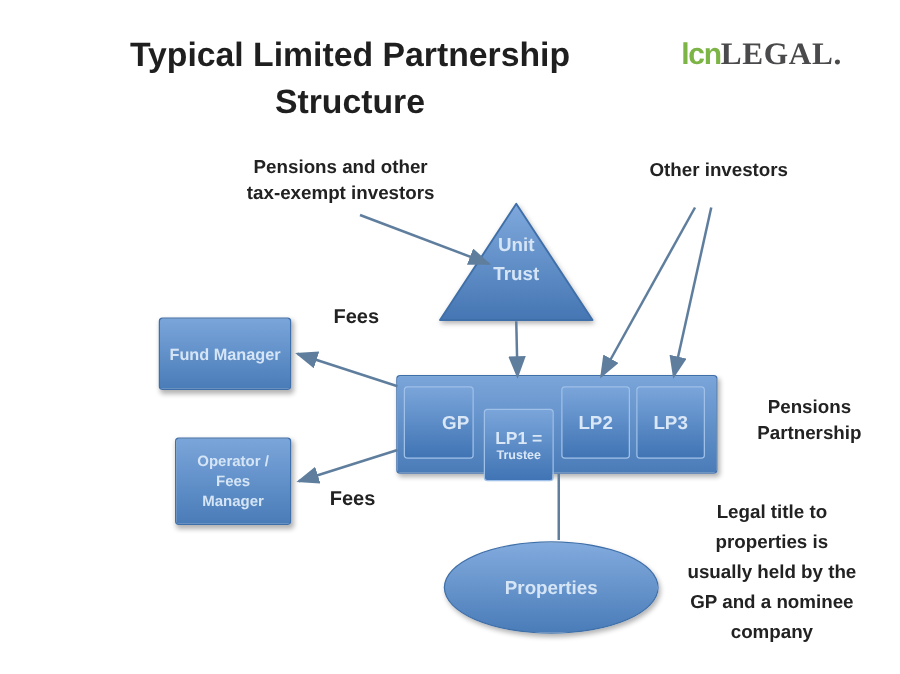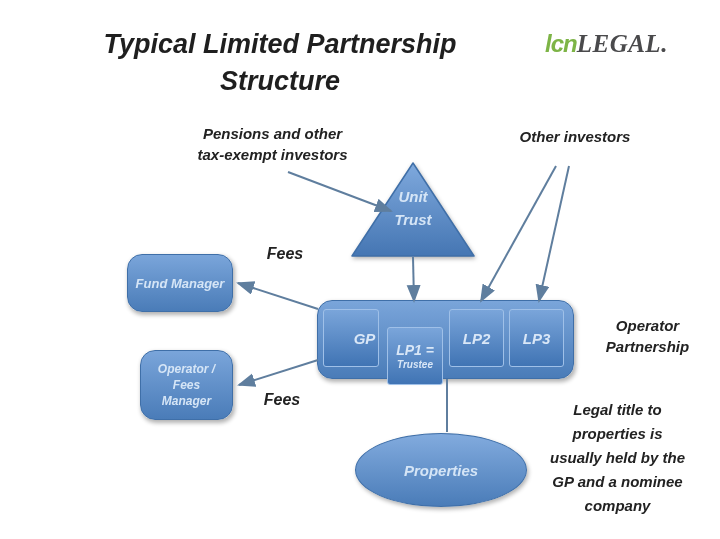--- a/index.html
+++ b/index.html
@@ -1,32 +1,32 @@
 <!DOCTYPE html>
 <html><head>
 <meta charset="utf-8">
 <style>
   html,body{margin:0;padding:0;background:#ffffff;}
   .slide{
     position:relative;width:720px;height:539px;background:#ffffff;
-    font-family:"Liberation Sans", sans-serif;overflow:hidden;font-style:italic;
+    font-family:"Liberation Sans", sans-serif;overflow:hidden;
   }
   .txt{position:absolute;color:#222222;font-weight:bold;text-align:center;white-space:pre-line;}
   .title{
     left:80px;top:26px;width:400px;font-size:27px;font-weight:600;
     line-height:37px;color:#1f1f1f;white-space:normal;
   }
   .logo{position:absolute;left:545px;top:30px;white-space:nowrap;}
   .logo .lcn{font-size:24px;font-weight:bold;color:#7db446;letter-spacing:-1px;}
   .logo .legal{font-family:"Liberation Serif", serif;font-size:25px;font-weight:bold;color:#4a4a4c;letter-spacing:0.5px;}
   
   .node{
     position:absolute;z-index:1;box-sizing:border-box;
     background:linear-gradient(to bottom,#7aa5da 0%,#4a7cb8 100%);
-    border:1.5px solid #3f6fa8;border-radius:15px;
+    border:1.5px solid #3f6fa8;border-radius:3px;
     box-shadow:1.5px 2.5px 4px rgba(0,0,0,0.3);
     display:flex;align-items:center;justify-content:center;
     color:#d5e5f6;font-weight:bold;text-align:center;white-space:pre-line;
   }
   .node-inner{
     position:absolute;z-index:1;box-sizing:border-box;
     background:linear-gradient(to bottom,#7aa5da 0%,#4074b4 100%);
     border:1.5px solid #9fc0e8;border-radius:3px;
     display:flex;flex-direction:column;align-items:center;justify-content:center;
     color:#d9e7f7;font-weight:bold;text-align:center;
@@ -67,21 +67,21 @@
 
   <div class="logo">
     <span class="lcn">lcn</span><span class="legal">LEGAL.</span>
   </div>
 
   <div class="txt pensions">Pensions and other
 tax-exempt investors</div>
   <div class="txt other-investors">Other investors</div>
   <div class="txt fees-top">Fees</div>
   <div class="txt fees-bottom">Fees</div>
-  <div class="txt limited-partnership">Operator
+  <div class="txt limited-partnership">Pensions
 Partnership</div>
   <div class="txt legal-title">Legal title to
 properties is
 usually held by the
 GP and a nominee
 company</div>
 
   <div class="node fund-manager">Fund Manager</div>
   <div class="node operator">Operator /
 Fees

